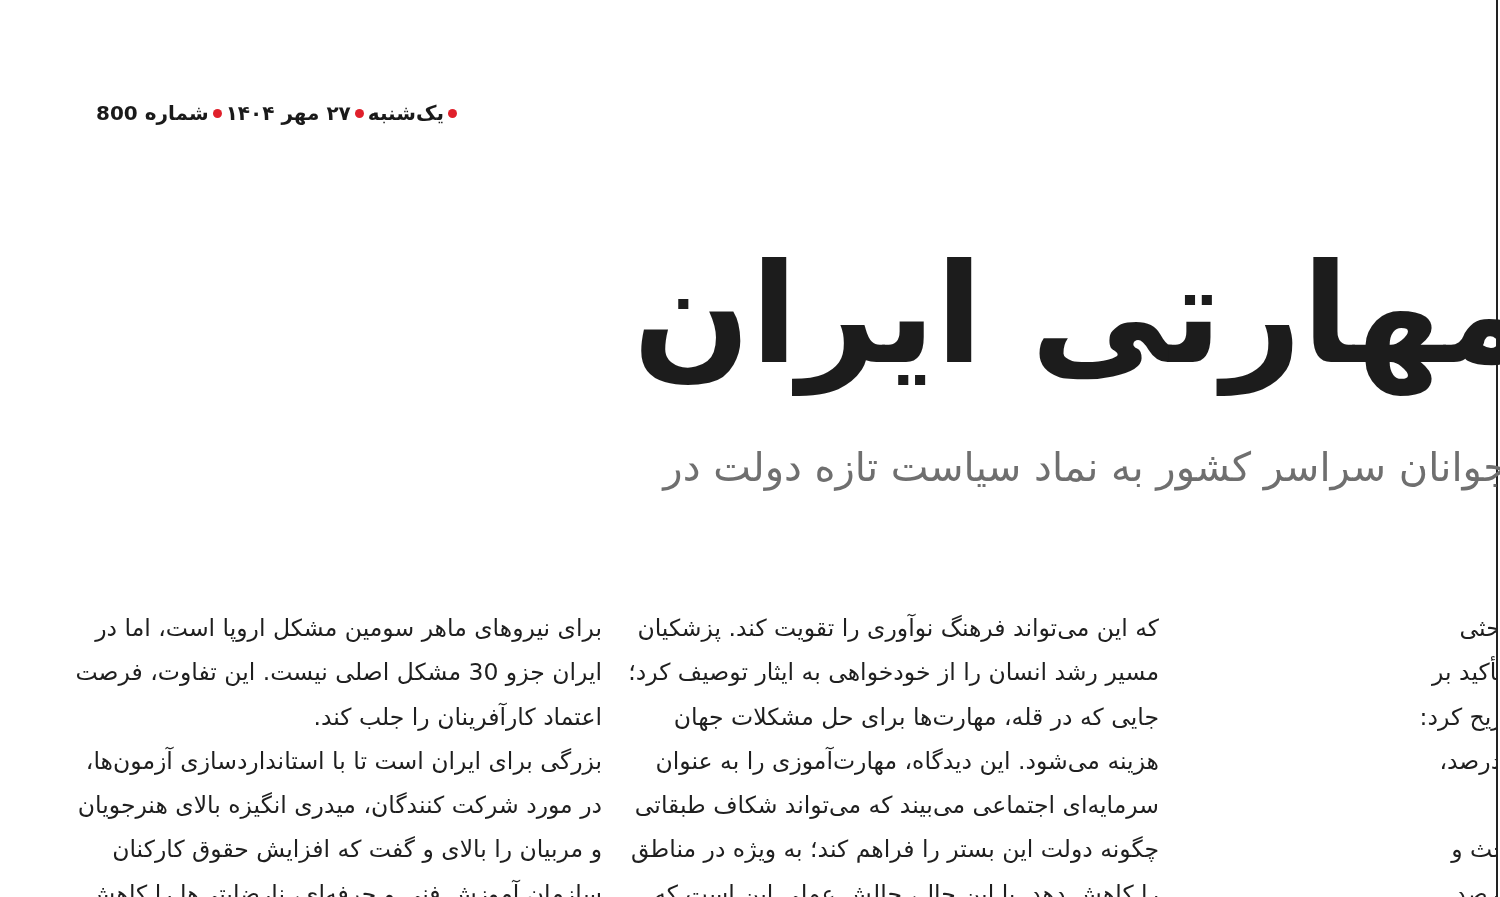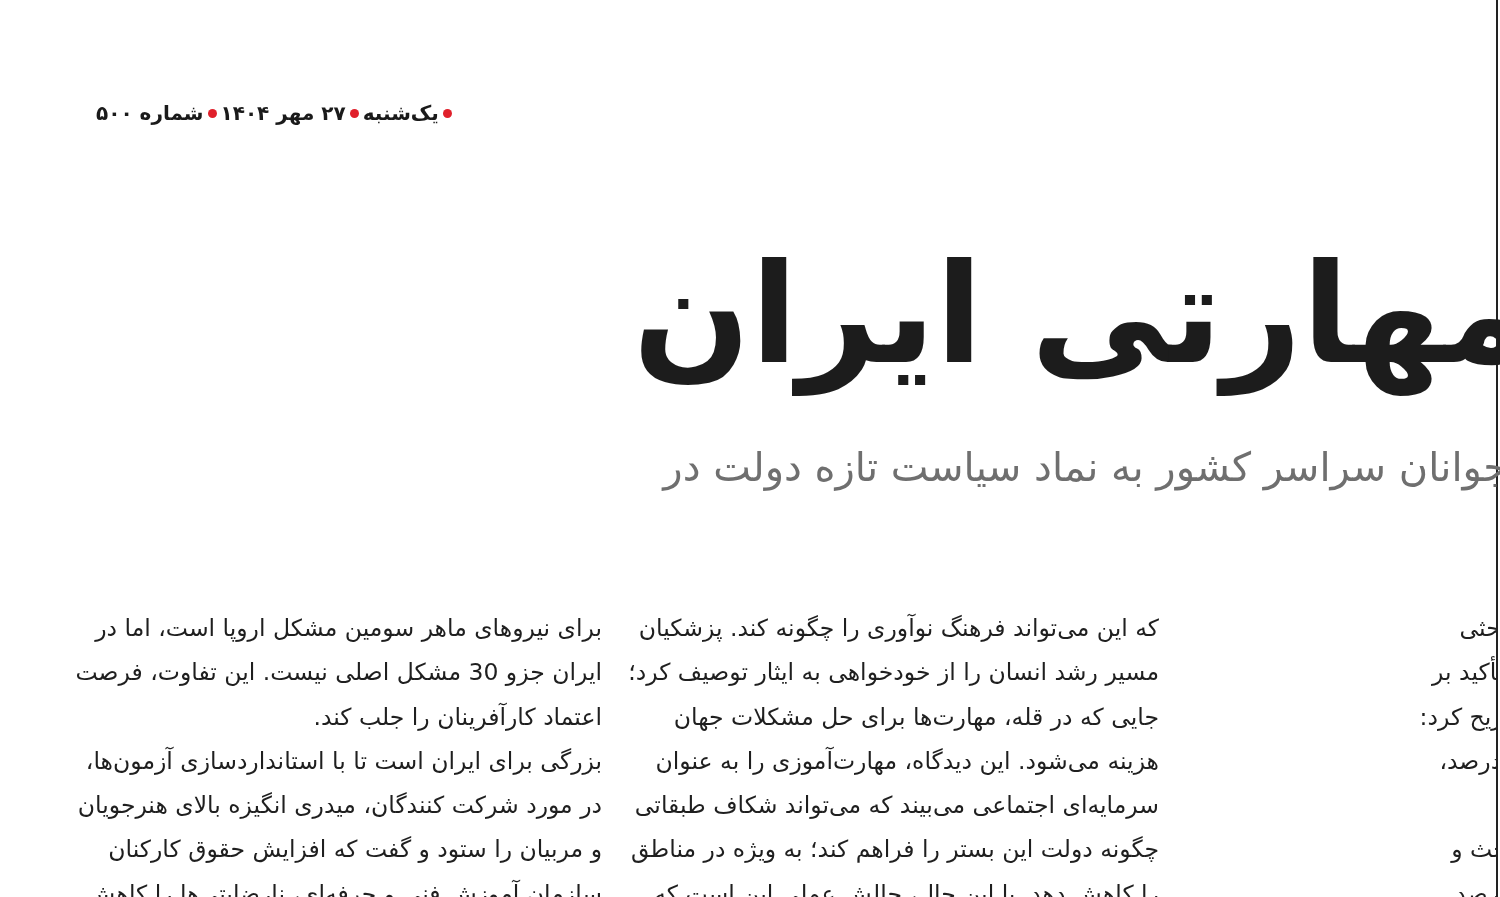--- a/index.html
+++ b/index.html
@@ -103,39 +103,39 @@
 <body>
 
 <div class="page-edge"></div>
 
 <div class="dateline">
   <span class="dot" style="background:#e0202b"></span>
   <span>یک‌شنبه</span>
   <span class="dot" style="background:#e0202b"></span>
   <span>۲۷ مهر ۱۴۰۴</span>
   <span class="dot" style="background:#e0202b"></span>
-  <span>شماره ۵۰۰</span>
+  <span>شماره 800</span>
 </div>
 
 <div class="headline">مهارتی ایران</div>
 
 <div class="subtitle">جوانان سراسر کشور به نماد سیاست تازه دولت در</div>
 
 <div class="column col-1">
   <p>برای نیروهای ماهر سومین مشکل اروپا است، اما در</p>
   <p>ایران جزو 30 مشکل اصلی نیست. این تفاوت، فرصت</p>
   <p>اعتماد کارآفرینان را جلب کند.</p>
   <p>بزرگی برای ایران است تا با استانداردسازی آزمون‌ها،</p>
   <p>در مورد شرکت کنندگان، میدری انگیزه بالای هنرجویان</p>
-  <p>و مربیان را ستود و گفت که افزایش حقوق کارکنان</p>
+  <p>و مربیان را بالای و گفت که افزایش حقوق کارکنان</p>
   <p>سازمان آموزش فنی و حرفه‌ای، نارضایتی‌ها را کاهش</p>
 </div>
 
 <div class="column col-2">
-  <p>که این می‌تواند فرهنگ نوآوری را چگونه کند. پزشکیان</p>
+  <p>که این می‌تواند فرهنگ نوآوری را تقویت کند. پزشکیان</p>
   <p>مسیر رشد انسان را از خودخواهی به ایثار توصیف کرد؛</p>
   <p>جایی که در قله، مهارت‌ها برای حل مشکلات جهان</p>
   <p>هزینه می‌شود. این دیدگاه، مهارت‌آموزی را به عنوان</p>
   <p>سرمایه‌ای اجتماعی می‌بیند که می‌تواند شکاف طبقاتی</p>
   <p>چگونه دولت این بستر را فراهم کند؛ به ویژه در مناطق</p>
   <p>را کاهش دهد. با این حال، چالش عملی این است که</p>
 </div>
 
 <div class="col-3-clip">
   <div class="column">

